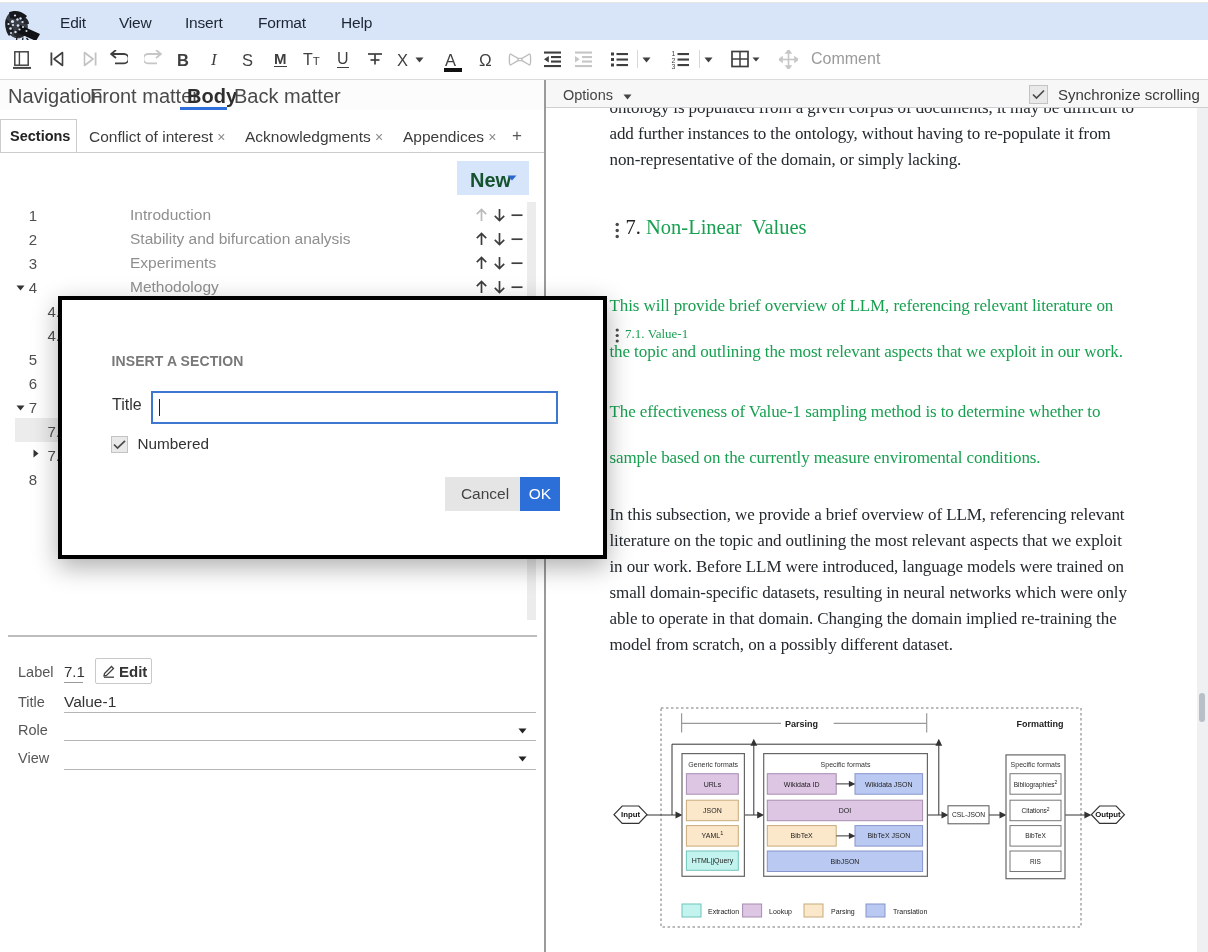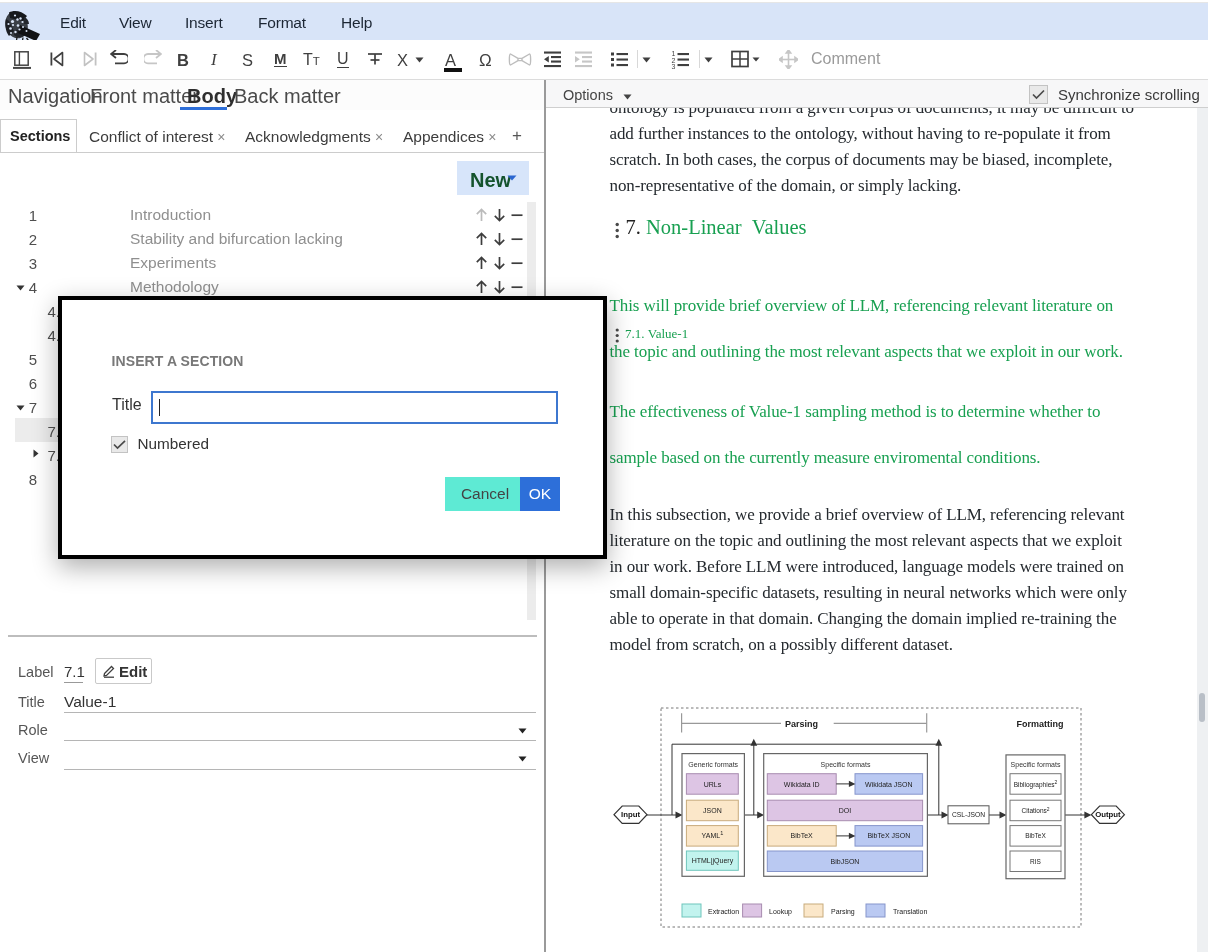--- a/index.html
+++ b/index.html
@@ -196,21 +196,21 @@
 <span class="rownum" style="left:7px;top:206.5px">1</span>
 <span class="rowtitle" style="top:206px">Introduction</span>
 <svg class="abs" style="left:472px;top:206px" width="54" height="18" viewBox="0 0 54 18">
   <g fill="none" stroke-width="1.7">
   <path d="M9.5 15 L9.5 3.5 M4.8 8.2 L9.5 3.5 L14.2 8.2" stroke="#bbb"></path>
   <path d="M27.5 3 L27.5 14.5 M22.8 9.8 L27.5 14.5 L32.2 9.8" stroke="#3d3d3d"></path>
   <path d="M39.5 9.2 L50.5 9.2" stroke="#3d3d3d"></path>
   </g>
 </svg>
 <span class="rownum" style="left:7px;top:230.5px">2</span>
-<span class="rowtitle" style="top:230px">Stability and bifurcation lacking</span>
+<span class="rowtitle" style="top:230px">Stability and bifurcation analysis</span>
 <svg class="abs" style="left:472px;top:230px" width="54" height="18" viewBox="0 0 54 18">
   <g fill="none" stroke-width="1.7" stroke="#3d3d3d">
   <path d="M9.5 15 L9.5 3.5 M4.8 8.2 L9.5 3.5 L14.2 8.2"></path>
   <path d="M27.5 3 L27.5 14.5 M22.8 9.8 L27.5 14.5 L32.2 9.8"></path>
   <path d="M39.5 9.2 L50.5 9.2"></path>
   </g>
 </svg>
 <span class="rownum" style="left:7px;top:254.5px">3</span>
 <span class="rowtitle" style="top:254px">Experiments</span>
 <svg class="abs" style="left:472px;top:254px" width="54" height="18" viewBox="0 0 54 18">
@@ -272,21 +272,20 @@
 <svg class="abs" style="left:518px;top:756px" width="9" height="6">
     <path d="M0.5 0.5 L8.5 0.5 L4.5 5.5 Z" fill="#222"></path>
   </svg>
 
 <div id="divider" class="abs"></div>
 
 <div id="docpanel" class="abs">
   <div class="para" style="top:-12.7px">
     <div>ontology is populated from a given corpus of documents, it may be difficult to</div>
     <div>add further instances to the ontology, without having to re-populate it from</div>
-    <div>scratch. In both cases, the corpus of documents may be biased, incomplete,</div>
     <div>non-representative of the domain, or simply lacking.</div>
   </div>
   <svg class="abs" style="left:69px;top:113px" width="8" height="20">
       <g fill="#4a4a4a">
     <circle cx="2.2" cy="3.5" r="1.7"></circle>
         <circle cx="2.2" cy="9.5" r="1.7"></circle>
         <circle cx="2.2" cy="15.5" r="1.7"></circle>
       </g>
   </svg>
   <div class="abs" style="left:79.5px;top:108.4px;white-space:nowrap;font-family:'Liberation Serif',serif;font-size:20.5px;color:#222">7.&nbsp;<span style="color:#18a051">Non-Linear&nbsp;&nbsp;Values</span></div>
@@ -433,17 +432,17 @@
 <div id="overlaymodal" class="abs">
   <div class="abs" style="left:49.5px;top:52.5px;font-size:14px;font-weight:bold;color:#787878;letter-spacing:0.1px">INSERT A SECTION</div>
   <div class="abs" style="left:50px;top:96px;font-size:16px;color:#333">Title</div>
   <div class="abs" style="left:89px;top:91px;width:407px;height:33px;border:2px solid #3d77cf;box-sizing:border-box"></div>
   <div class="abs" style="left:96.5px;top:99px;width:1.5px;height:17px;background:#222"></div>
   <div class="abs cbox" style="left:49px;top:136px;width:17px;height:17px"></div>
   <svg class="abs" style="left:51px;top:140px" width="13" height="10" viewBox="0 0 13 10">
       <path d="M1 4.5 L4.5 8 L12 0.8" fill="none" stroke="#4a4a4a" stroke-width="1.7"></path>
     </svg>
   <div class="abs" style="left:75.5px;top:135px;font-size:15.3px;color:#333">Numbered</div>
-  <div class="abs" style="left:383px;top:177px;width:80px;height:34px;background:#5eead4;color:#444;
+  <div class="abs" style="left:383px;top:177px;width:80px;height:34px;background:#e5e5e5;color:#444;
        font-size:15.5px;display:flex;align-items:center;justify-content:center">Cancel</div>
   <div class="abs" style="left:458px;top:177px;width:40px;height:34px;background:#2d6fd9;color:#fff;
        font-size:15.5px;display:flex;align-items:center;justify-content:center">OK</div>
 </div>
 
 </body></html>

